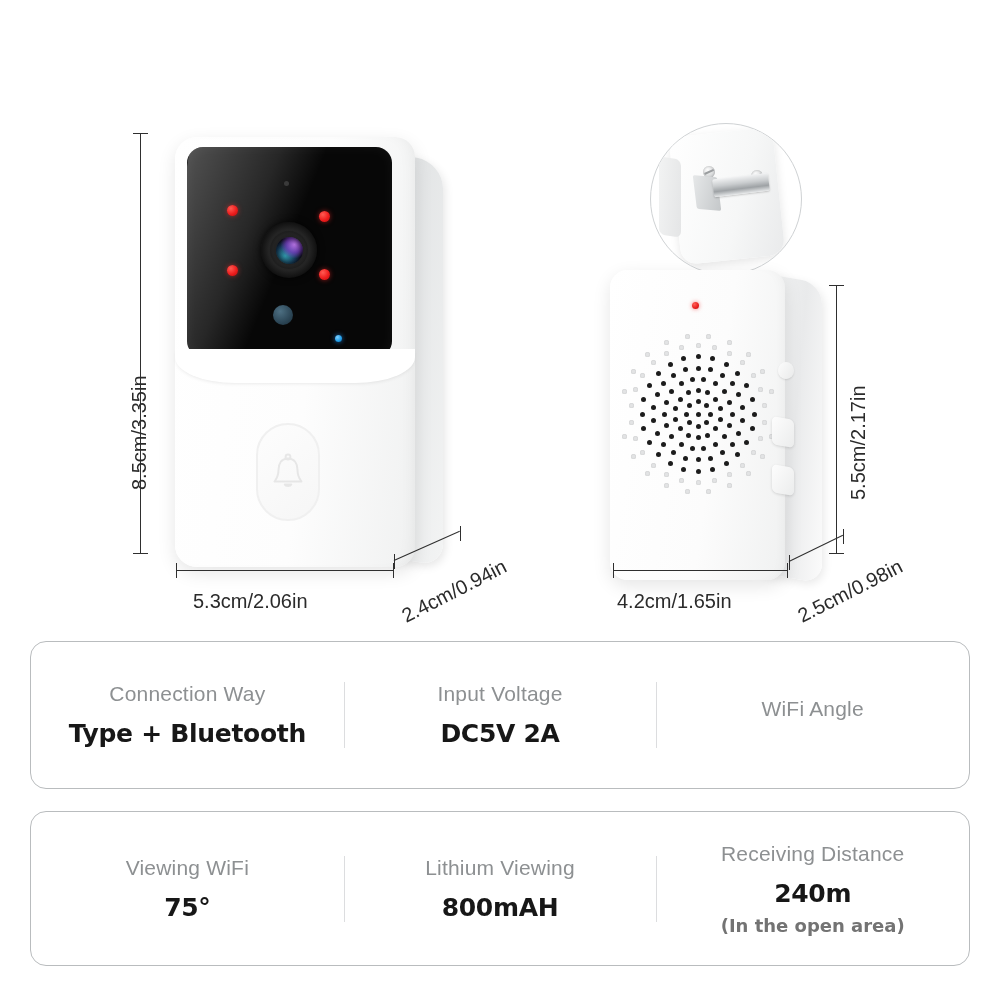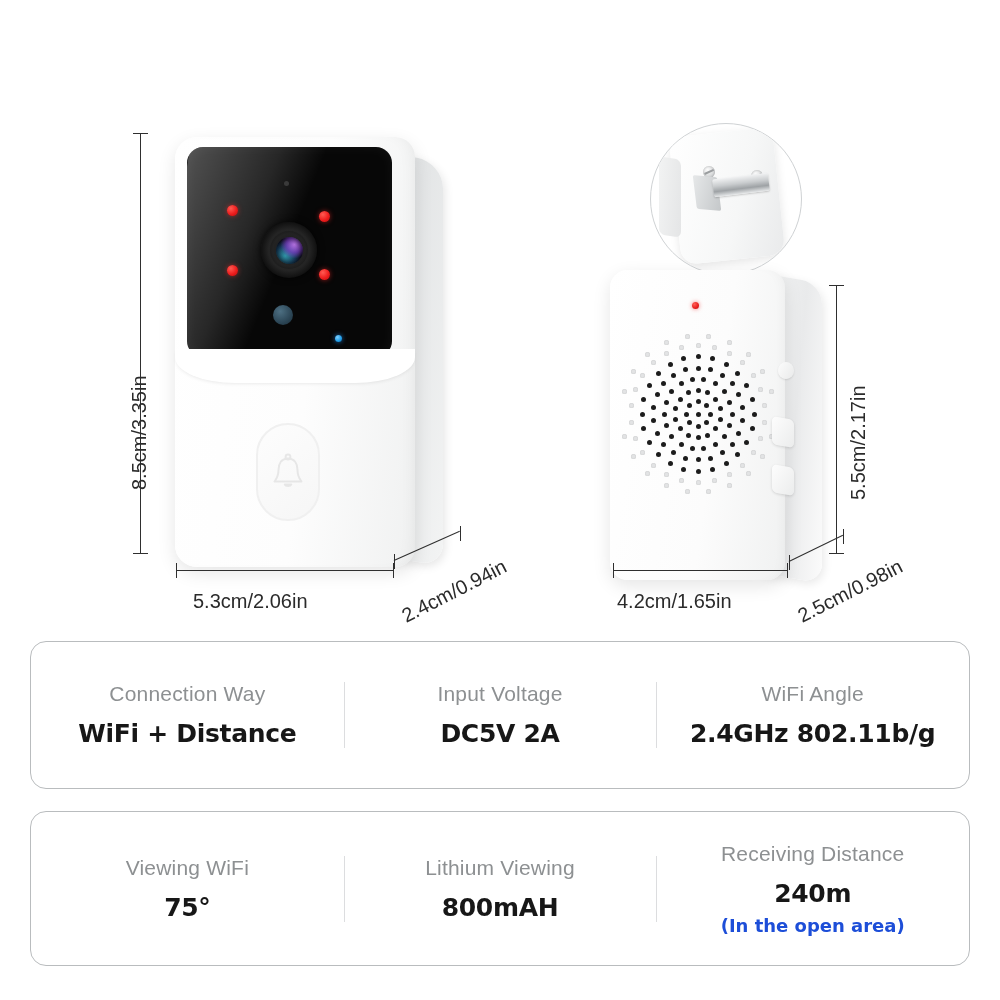--- a/index.html
+++ b/index.html
@@ -227,21 +227,21 @@
   }
   .cell-label {
     font-size:21px; color:#8d9092; font-weight:normal;
     letter-spacing:.2px; margin-bottom:13px;
   }
   .cell-value {
     font-size:25px; color:#171717; font-weight:bold;
     font-family:"DejaVu Sans", sans-serif; letter-spacing:-.3px;
   }
   .cell-note {
-    margin-top:7px; font-size:18px; color:#1d4ed8; font-weight:bold;
+    margin-top:7px; font-size:18px; color:#737373; font-weight:bold;
     font-family:"DejaVu Sans", sans-serif;
   }
 </style>
 </head>
 <body>
 
 <div class="page">
 
 
   <div class="stage">
@@ -459,29 +459,28 @@
     <div class="dim-line dim-h" style="left:789px; top:456px; width:60px; transform:rotate(-26deg); transform-origin:left center;"></div>
     <div class="cap-v" style="left:789px; top:450px;"></div>
     <div class="cap-v" style="left:843px; top:424px;"></div>
     <div class="dim-label rot-d" style="left:794px; top:502px;">2.5cm/0.98in</div>
 
   </div>
 
   <div class="card" id="card1">
     <div class="cell">
       <div class="cell-label">Connection Way</div>
-      <div class="cell-value">WiFi + Distance</div>
+      <div class="cell-value">Type + Bluetooth</div>
     </div>
     <div class="cell">
       <div class="cell-label">Input Voltage</div>
       <div class="cell-value">DC5V 2A</div>
     </div>
     <div class="cell">
       <div class="cell-label">WiFi Angle</div>
-      <div class="cell-value">2.4GHz 802.11b/g</div>
     </div>
   </div>
 
   <div class="card" id="card2">
     <div class="cell">
       <div class="cell-label">Viewing WiFi</div>
       <div class="cell-value">75°</div>
     </div>
     <div class="cell">
       <div class="cell-label">Lithium Viewing</div>

